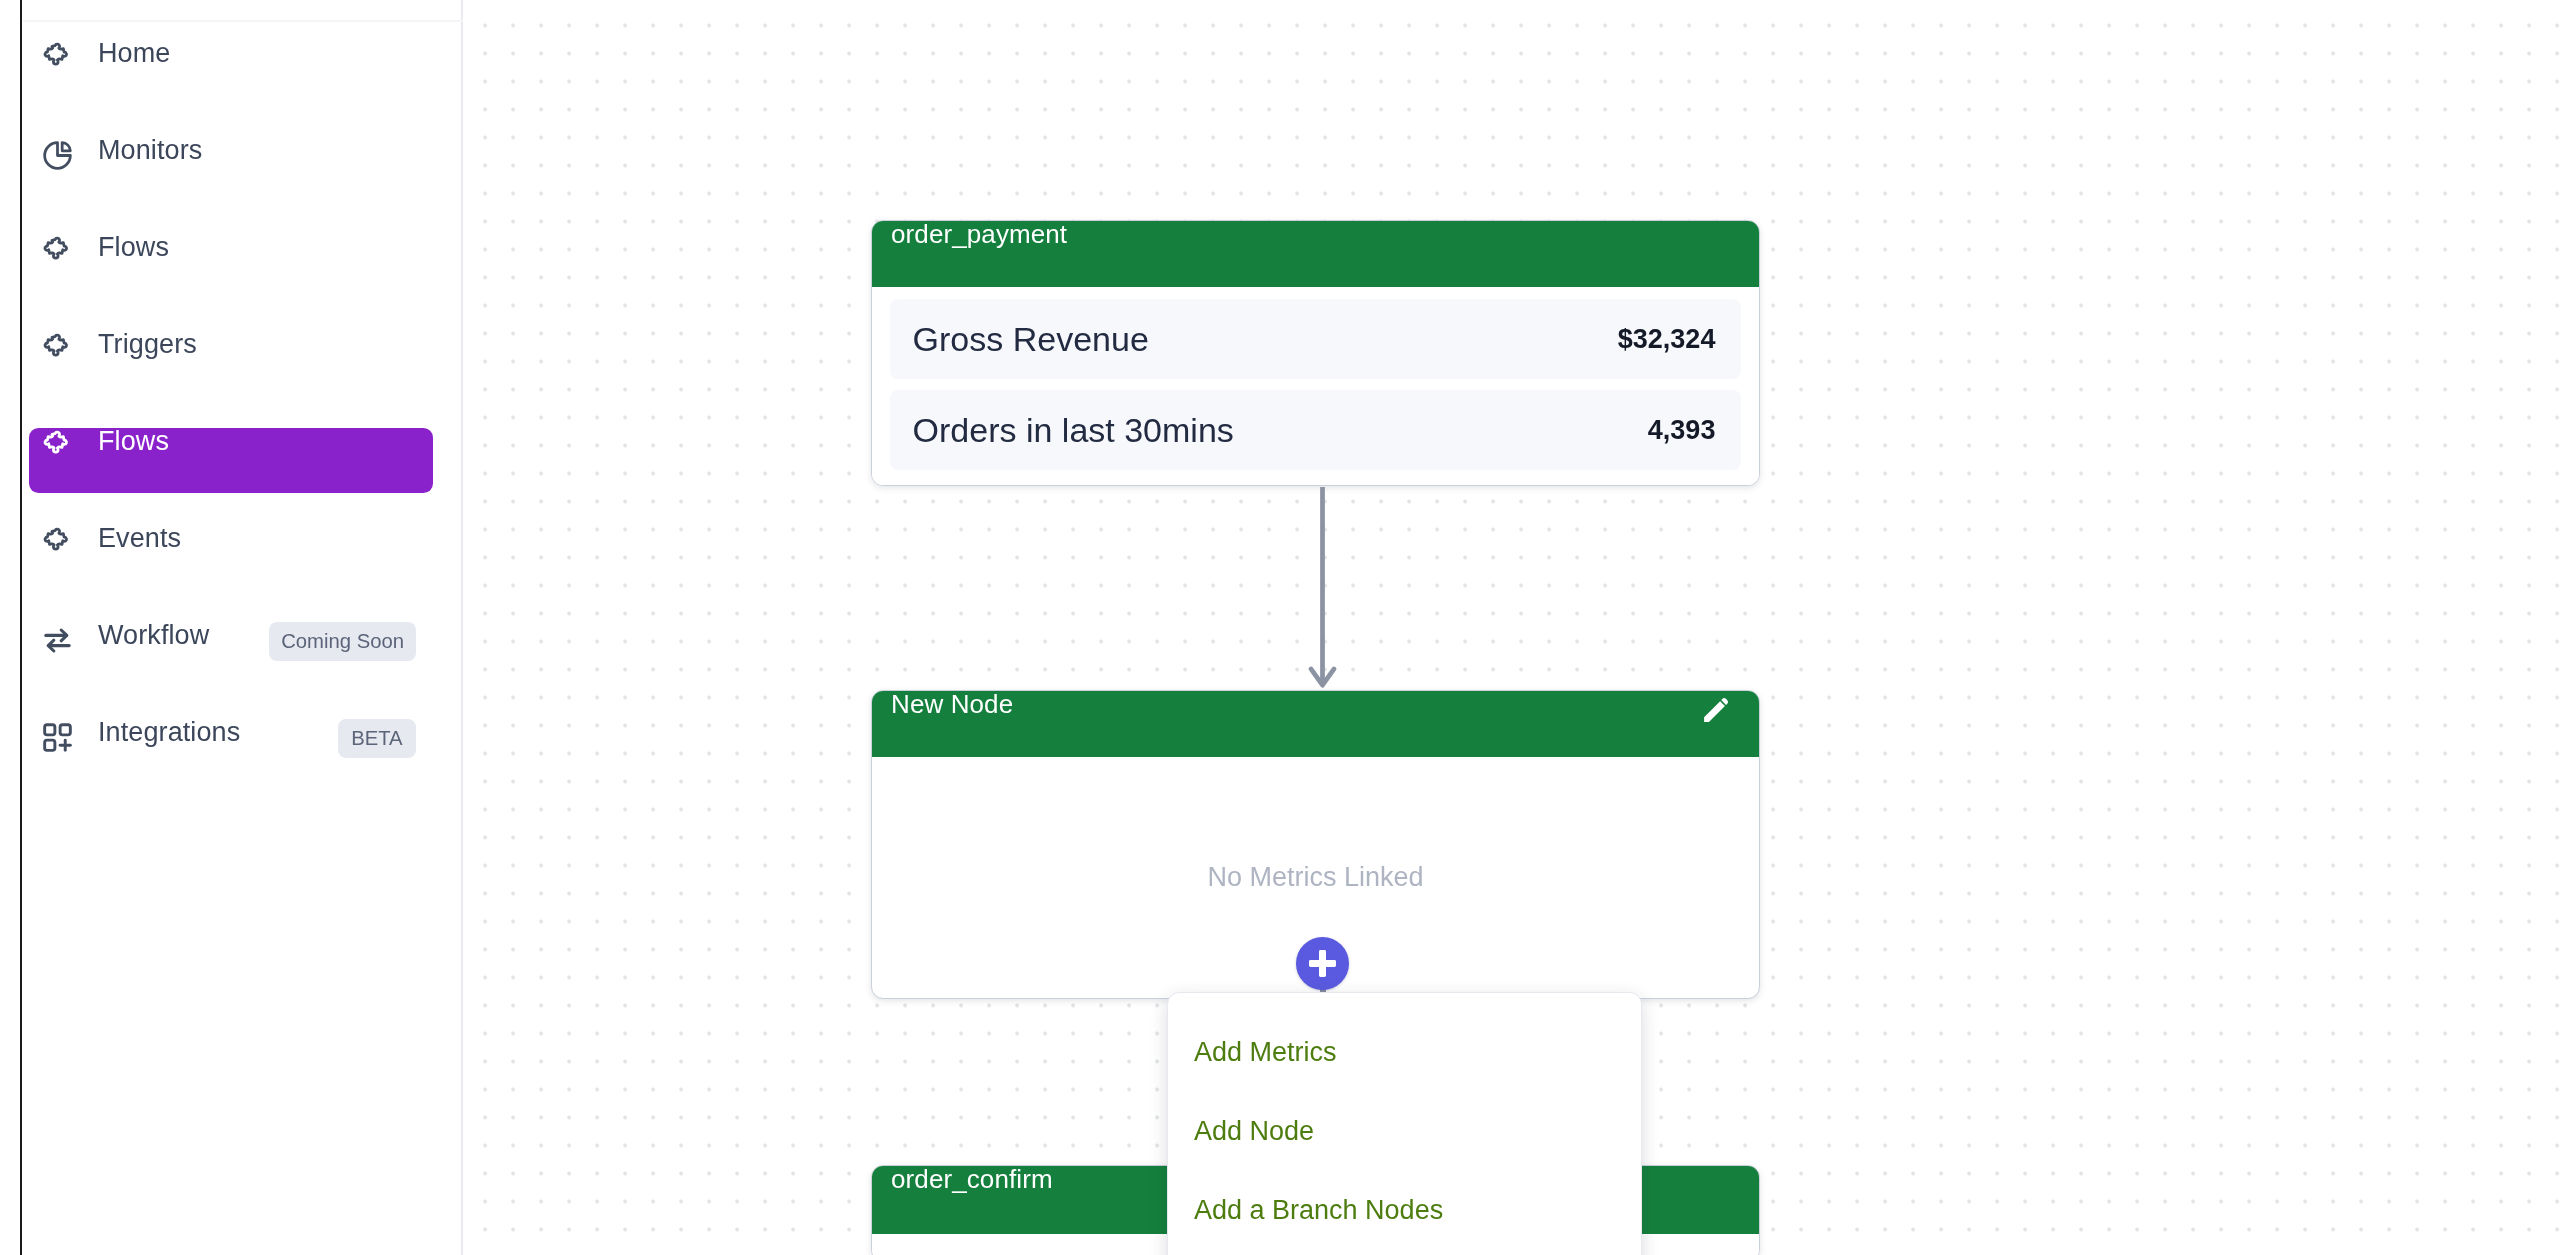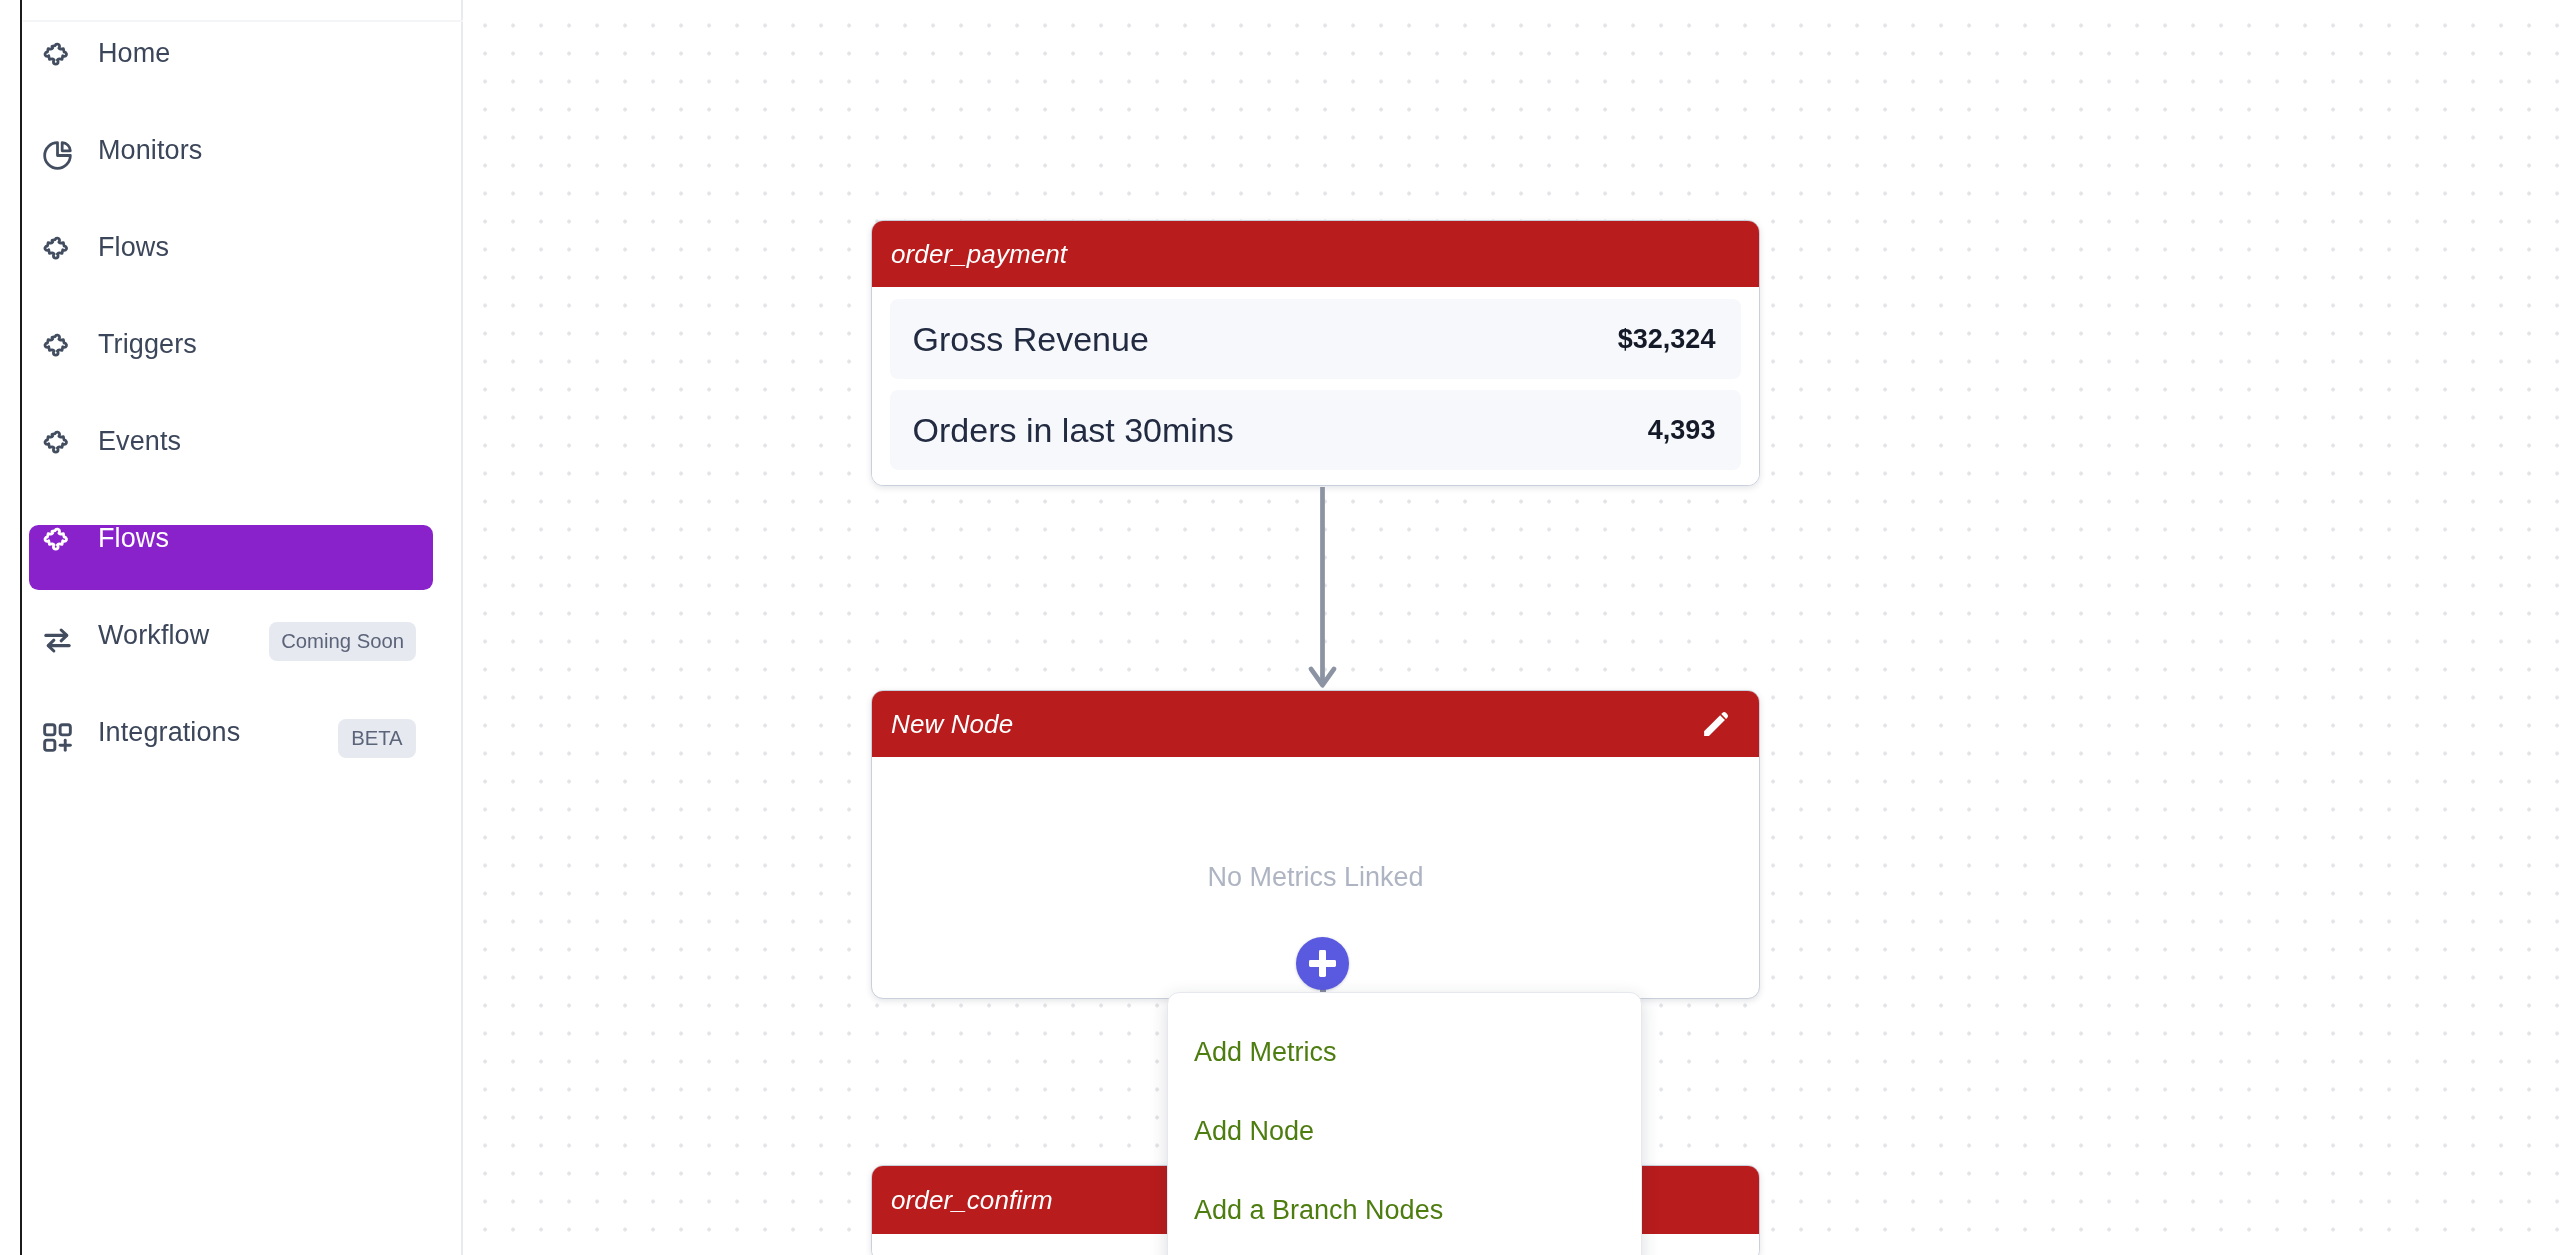--- a/index.html
+++ b/index.html
@@ -124,25 +124,24 @@
     width: 889px;
     background: #ffffff;
     border-radius: 12.2px;
     border: 1.4px solid #c9cfdb;
     box-shadow: 0 2px 6.8px rgba(38,48,70,.13);
     overflow: hidden;
   }
   .node-header {
     position: relative;
     height: 66px;
-    background: #b91c1c;
-    display: flex;
-    align-items: center;
+    background: #15803d;
+    display: flex;
+    align-items: flex-start;
     padding: 0 24.4px 0 19px;
-    font-style: italic;
   }
   .node-title {
     color: #ffffff;
     font-size: 26px;
     line-height: 1;
     letter-spacing: 0.1px;
     white-space: nowrap;
   }
   .node-edit {
     margin-left: auto;
@@ -318,36 +317,36 @@
 
       <div class="nav-item">
         <span class="nav-icon">
           <svg width="35" height="35" viewBox="0 0 24 24" fill="none" stroke="currentColor" stroke-width="1.9" stroke-linejoin="round" stroke-linecap="round">
             <path d="M10.3 3.2a1.6 1.6 0 0 1 3.1.5c0 .5-.2.9-.5 1.2.3.5.9.7 1.5.6l1.6-.3 .5 2.4c.5-.1 1 .1 1.3.5a1.5 1.5 0 0 1-1.1 2.5c-.4 0-.8-.2-1.1-.5l-.5 2.5-1.7-.3c-.6-.1-1.2.2-1.5.7.3.3.5.7.5 1.2a1.6 1.6 0 0 1-3.2 0c0-.5.2-.9.5-1.2-.3-.5-.9-.8-1.5-.7l-1.7.3-.5-2.5c-.3.3-.7.5-1.1.5a1.5 1.5 0 0 1-1.1-2.5c.3-.4.8-.6 1.3-.5l.5-2.4 1.6.3c.6.1 1.2-.1 1.5-.6-.3-.3-.5-.7-.5-1.2z"></path>
           </svg>
         </span>
         <span class="nav-label">Triggers</span>
       </div>
 
-      <div class="nav-item">
+      <div class="nav-item active">
         <span class="nav-icon">
           <svg width="35" height="35" viewBox="0 0 24 24" fill="none" stroke="currentColor" stroke-width="1.9" stroke-linejoin="round" stroke-linecap="round">
             <path d="M10.3 3.2a1.6 1.6 0 0 1 3.1.5c0 .5-.2.9-.5 1.2.3.5.9.7 1.5.6l1.6-.3 .5 2.4c.5-.1 1 .1 1.3.5a1.5 1.5 0 0 1-1.1 2.5c-.4 0-.8-.2-1.1-.5l-.5 2.5-1.7-.3c-.6-.1-1.2.2-1.5.7.3.3.5.7.5 1.2a1.6 1.6 0 0 1-3.2 0c0-.5.2-.9.5-1.2-.3-.5-.9-.8-1.5-.7l-1.7.3-.5-2.5c-.3.3-.7.5-1.1.5a1.5 1.5 0 0 1-1.1-2.5c.3-.4.8-.6 1.3-.5l.5-2.4 1.6.3c.6.1 1.2-.1 1.5-.6-.3-.3-.5-.7-.5-1.2z"></path>
           </svg>
         </span>
+        <span class="nav-label">Flows</span>
+      </div>
+
+      <div class="nav-item">
+        <span class="nav-icon">
+          <svg width="35" height="35" viewBox="0 0 24 24" fill="none" stroke="currentColor" stroke-width="1.9" stroke-linejoin="round" stroke-linecap="round">
+            <path d="M10.3 3.2a1.6 1.6 0 0 1 3.1.5c0 .5-.2.9-.5 1.2.3.5.9.7 1.5.6l1.6-.3 .5 2.4c.5-.1 1 .1 1.3.5a1.5 1.5 0 0 1-1.1 2.5c-.4 0-.8-.2-1.1-.5l-.5 2.5-1.7-.3c-.6-.1-1.2.2-1.5.7.3.3.5.7.5 1.2a1.6 1.6 0 0 1-3.2 0c0-.5.2-.9.5-1.2-.3-.5-.9-.8-1.5-.7l-1.7.3-.5-2.5c-.3.3-.7.5-1.1.5a1.5 1.5 0 0 1-1.1-2.5c.3-.4.8-.6 1.3-.5l.5-2.4 1.6.3c.6.1 1.2-.1 1.5-.6-.3-.3-.5-.7-.5-1.2z"></path>
+          </svg>
+        </span>
         <span class="nav-label">Events</span>
-      </div>
-
-      <div class="nav-item active">
-        <span class="nav-icon">
-          <svg width="35" height="35" viewBox="0 0 24 24" fill="none" stroke="currentColor" stroke-width="1.9" stroke-linejoin="round" stroke-linecap="round">
-            <path d="M10.3 3.2a1.6 1.6 0 0 1 3.1.5c0 .5-.2.9-.5 1.2.3.5.9.7 1.5.6l1.6-.3 .5 2.4c.5-.1 1 .1 1.3.5a1.5 1.5 0 0 1-1.1 2.5c-.4 0-.8-.2-1.1-.5l-.5 2.5-1.7-.3c-.6-.1-1.2.2-1.5.7.3.3.5.7.5 1.2a1.6 1.6 0 0 1-3.2 0c0-.5.2-.9.5-1.2-.3-.5-.9-.8-1.5-.7l-1.7.3-.5-2.5c-.3.3-.7.5-1.1.5a1.5 1.5 0 0 1-1.1-2.5c.3-.4.8-.6 1.3-.5l.5-2.4 1.6.3c.6.1 1.2-.1 1.5-.6-.3-.3-.5-.7-.5-1.2z"></path>
-          </svg>
-        </span>
-        <span class="nav-label">Flows</span>
       </div>
 
       <div class="nav-item">
         <span class="nav-icon">
           <svg width="35" height="35" viewBox="0 0 24 24" fill="none" stroke="currentColor" stroke-width="2.1" stroke-linejoin="round" stroke-linecap="round">
             <path d="M4 8.5h14"></path>
               <path d="M14.5 4.8 18.4 8.5 14.5 12.2"></path>
             <path d="M20 15.5H6"></path>
               <path d="M9.5 11.8 5.6 15.5 9.5 19.2"></path>
           </svg>

